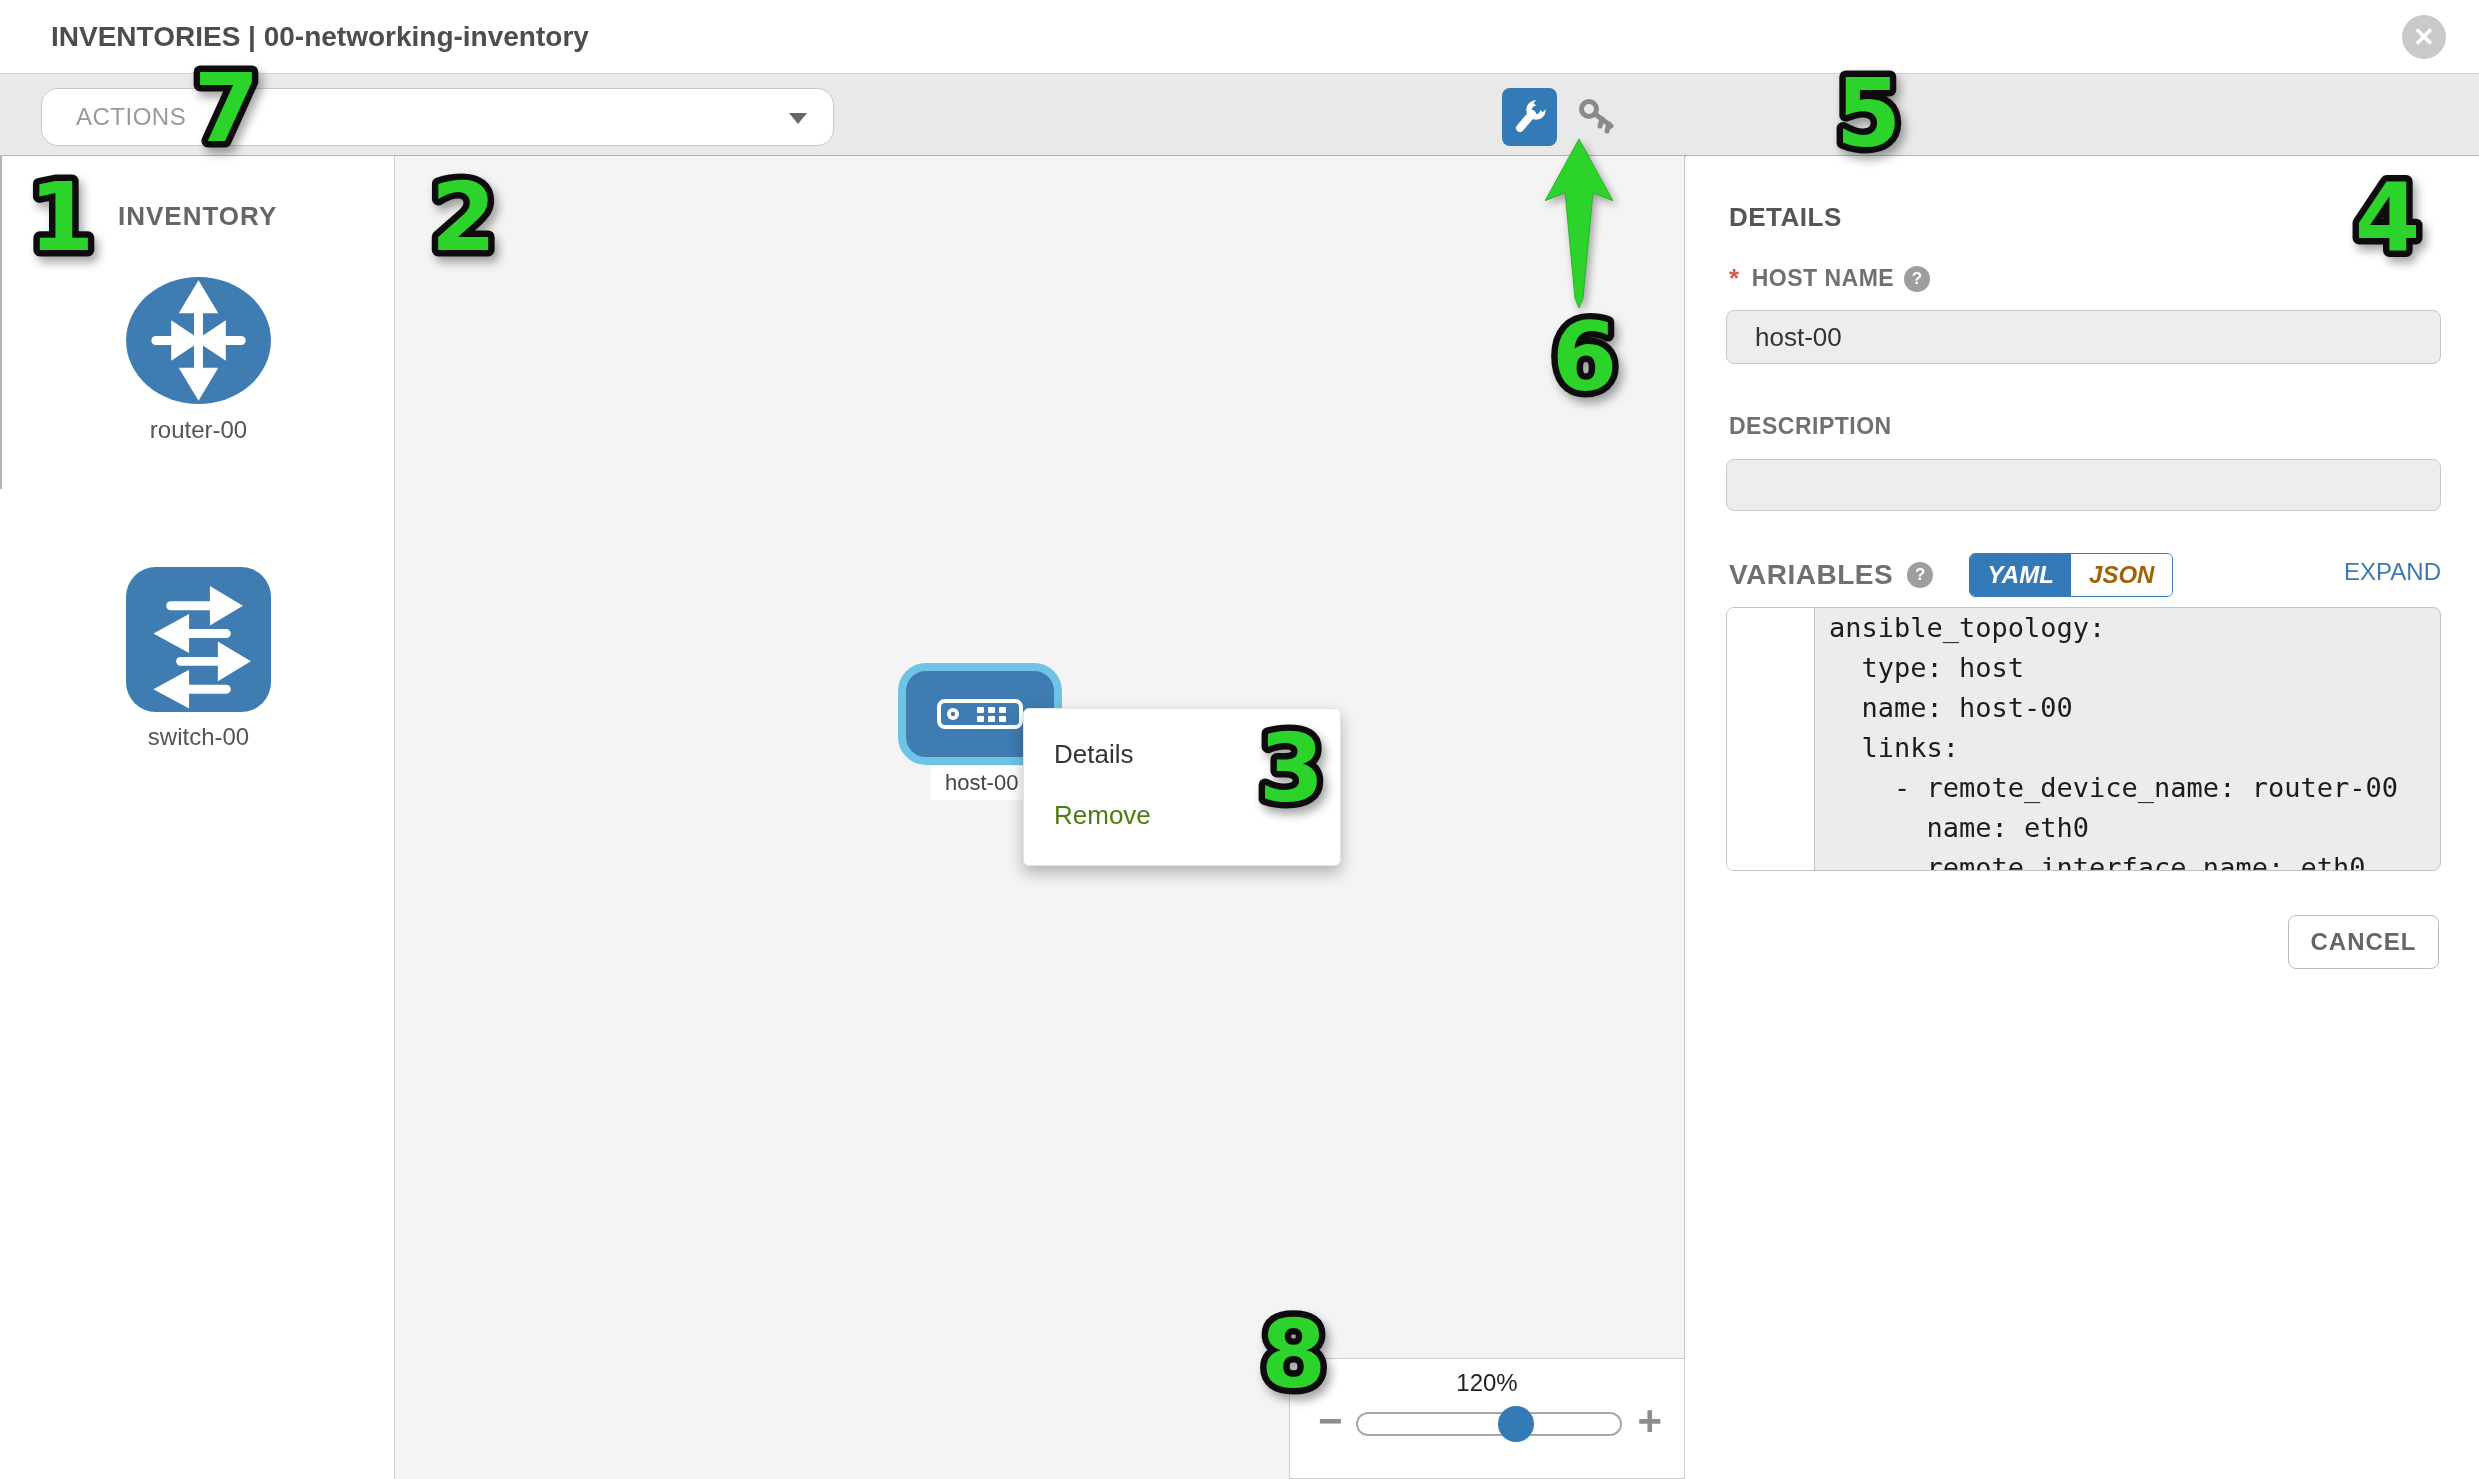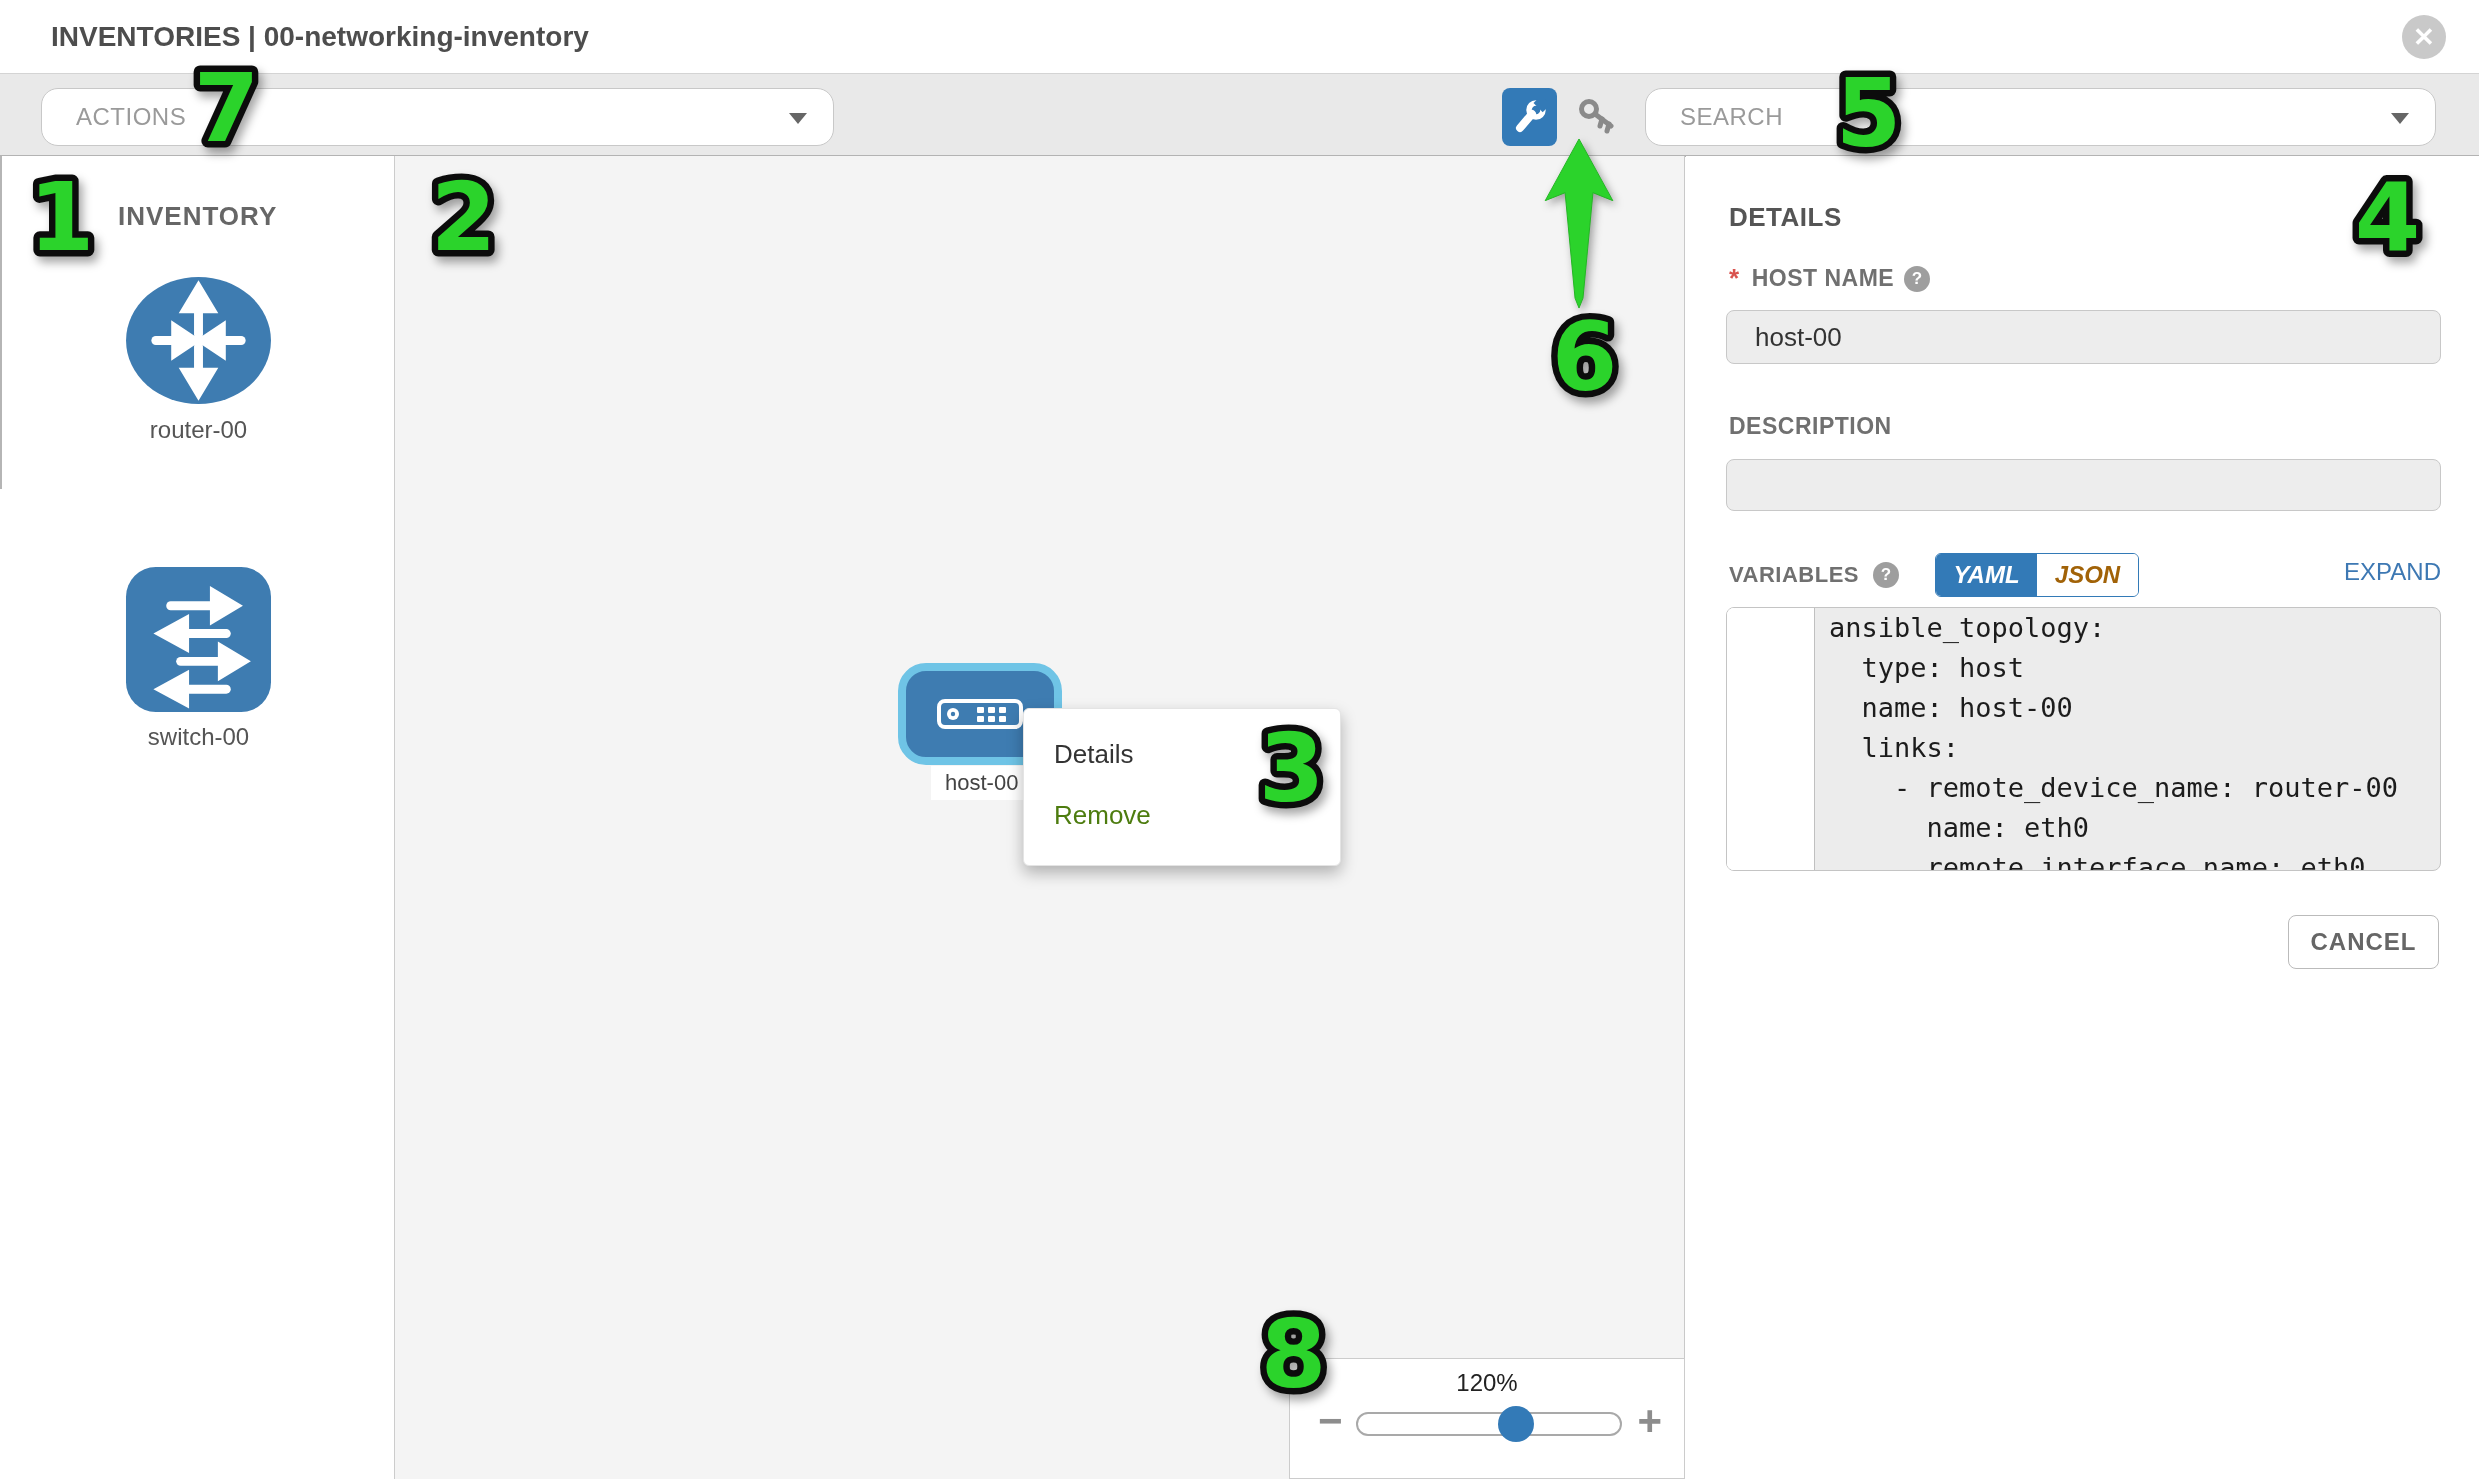--- a/index.html
+++ b/index.html
@@ -75,21 +75,21 @@
   .help-icon{width:26px;height:26px;border-radius:50%;background:#9e9e9e;color:#fff;font-size:17px;
              font-weight:bold;display:inline-flex;align-items:center;justify-content:center;}
   .text-input{position:absolute;left:40px;width:715px;height:54px;background:#ededed;
               border:1px solid #c8c8c8;border-radius:8px;box-sizing:border-box;
               font-size:26px;color:#333;display:flex;align-items:center;padding-left:28px;}
   .hostname-label{left:43px;top:107px;}
   .hostname-input{top:154px;}
   .desc-label{left:43px;top:257px;}
   .desc-input{top:303px;height:52px;}
   .vars-row{position:absolute;left:43px;top:397px;height:44px;display:flex;align-items:center;gap:14px;}
-  .vars-label{font-size:22px;font-weight:bold;color:#707070;letter-spacing:0.5px;}
+  .vars-label{font-size:28px;font-weight:bold;color:#707070;letter-spacing:0.5px;}
   .fmt-toggle{display:flex;margin-left:22px;border:1px solid #337ab7;border-radius:6px;overflow:hidden;}
   .fmt-btn{width:101px;height:42px;display:flex;align-items:center;justify-content:center;
            font-size:24px;font-weight:bold;cursor:pointer;font-style:italic;}
   .fmt-btn.active{background:#337ab7;color:#fff;}
   .fmt-btn.inactive{background:#fff;color:#a16207;}
   .expand-link{position:absolute;right:39px;top:402px;font-size:24px;color:#3d78b3;cursor:pointer;}
   .editor{position:absolute;left:40px;top:451px;width:715px;height:264px;border:1px solid #c4c4c4;
           border-radius:8px;background:#ececec;overflow:hidden;box-sizing:border-box;}
   .code-row{display:flex;height:40px;}
   .code-row:first-child{margin-top:6px;}
@@ -142,24 +142,20 @@
     <div class="key-btn">
       <svg width="44" height="44" viewBox="0 0 44 44">
         <g stroke="#8a8a8a" fill="none" stroke-width="5" stroke-linecap="round">
           <circle cx="14" cy="14" r="7.5"></circle>
           <line x1="20" y1="19" x2="36" y2="31"></line>
           <line x1="27" y1="24" x2="25" y2="31"></line>
           <line x1="34" y1="29" x2="32" y2="36"></line>
         </g>
       </svg>
     </div>
-    <div class="select-box select-search">
-      <span class="select-label">SEARCH</span>
-      <span class="caret"></span>
-    </div>
   </div>
 
   <div class="sidebar">
     <div class="sidebar-scroll"></div>
     <div class="sidebar-title">INVENTORY</div>
 
     <div class="device device-router">
       <svg width="149" height="131" viewBox="0 0 150 132">
         <ellipse cx="75" cy="66" rx="73" ry="64" fill="#3e7cb1"></ellipse>
         <g stroke="#fff" stroke-width="9" fill="#fff" stroke-linecap="round">

